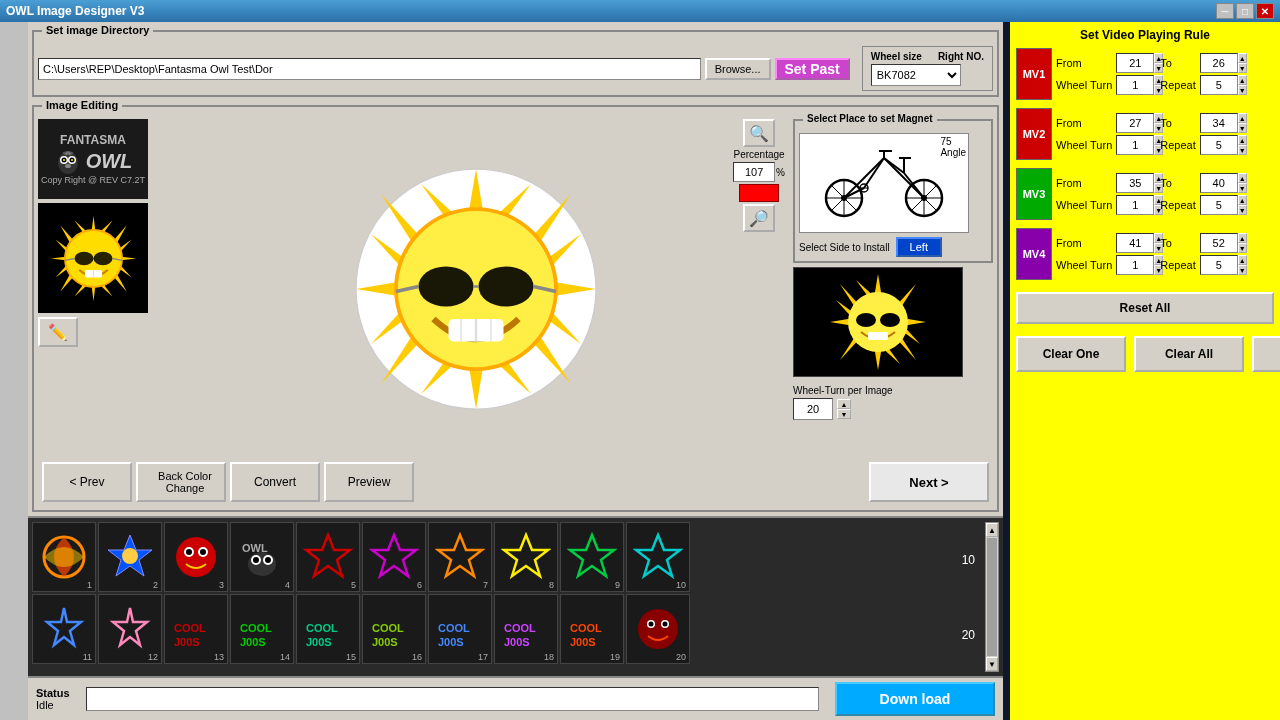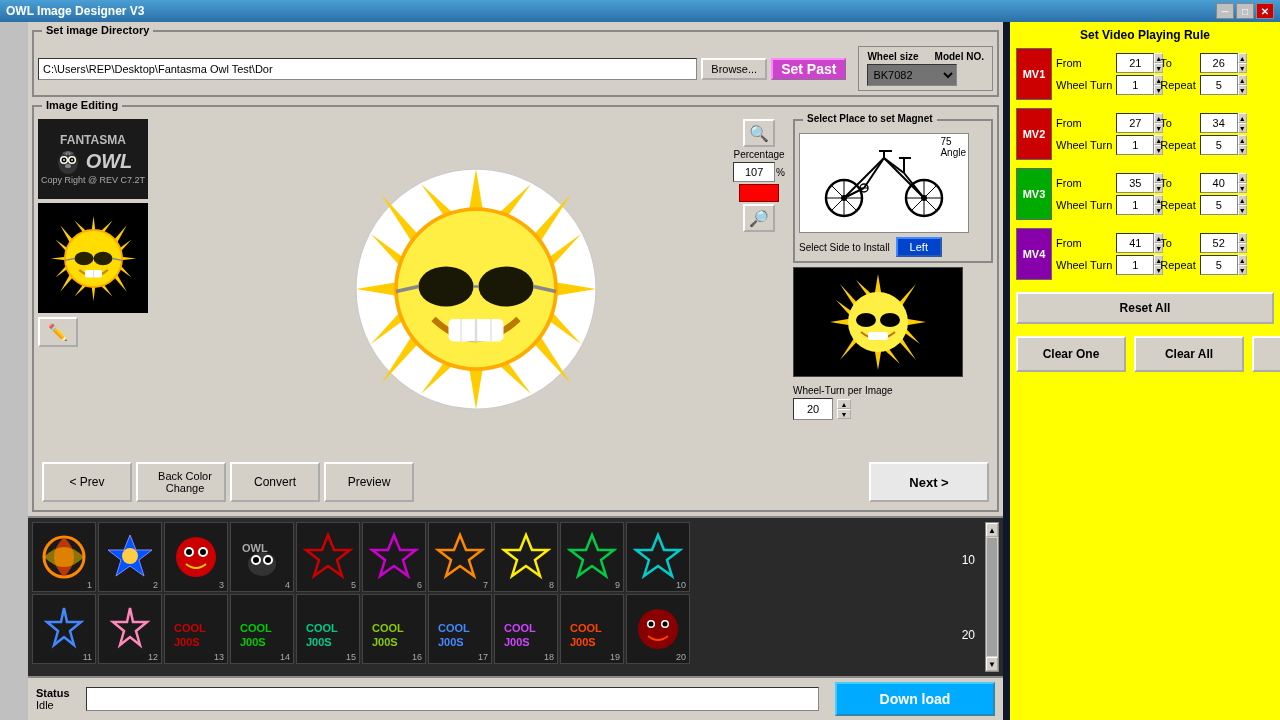--- a/index.html
+++ b/index.html
@@ -95,21 +95,21 @@
       background: #cc44cc;
       color: white;
       border: 2px outset #ff88ff;
       padding: 0 8px;
       font-size: 14px;
       cursor: pointer;
       font-weight: bold;
     }
     .label-small { font-size: 10px; font-weight: bold; }
     .model-select {
-      background: #737373;
+      background: #ffffff;
       border: 1px inset #888;
       font-size: 11px;
       padding: 1px;
       height: 22px;
       width: 90px;
     }
     .left-img-col {
       display: flex;
       flex-direction: column;
       gap: 4px;
@@ -454,21 +454,21 @@
     <div class="section-box" style="margin-top:8px;padding-top:10px;">
       <span class="section-label">Set image Directory</span>
       <div class="dir-row">
         <input class="dir-input" type="text" value="C:\Users\REP\Desktop\Fantasma Owl Test\Dor" style="">
         <button class="btn-browse">Browse...</button>
         <button class="btn-setpast">Set Past</button>
 
         <div style="margin-left:8px;border:1px solid #888;padding:4px 8px;background:#d4d0c8;display:flex;flex-direction:column;gap:2px;">
           <div style="display:flex;gap:16px;align-items:center;">
             <span class="label-small">Wheel size</span>
-            <span class="label-small">Model NO.</span>
+            <span class="label-small">Right NO.</span>
           </div>
           <select class="model-select">
             <option>BK7082</option>
             <option>BK7083</option>
           </select>
         </div>
       </div>
     </div>
 
     <div class="section-box" style="flex:1;padding-top:12px;display:flex;flex-direction:column;">

